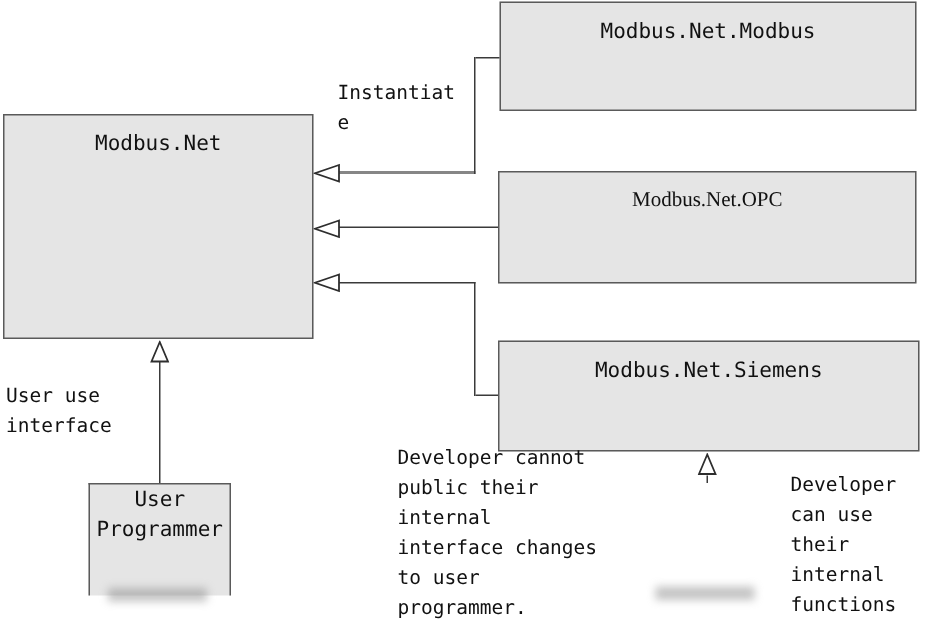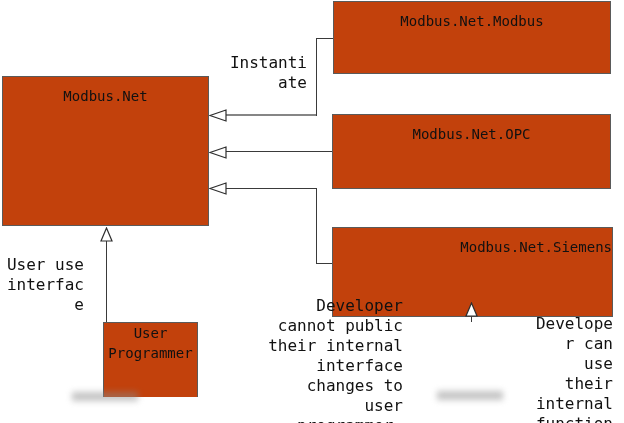--- a/index.html
+++ b/index.html
@@ -6,48 +6,48 @@
   #canvas{
     position:relative;
     width:624px;height:423px;
     background:#ffffff;
     font-family:"DejaVu Sans Mono","Liberation Mono",monospace;
     color:#111111;
     overflow:hidden;
   }
   .node{
     position:absolute;
-    background:#c2410c;
+    background:#e5e5e5;
     border:1px solid #5a5a5a;
     box-sizing:border-box;
     text-align:center;
     font-size:14px;
     line-height:20px;
   }
   .node .title{
     display:block;
     padding-top:9px;
     overflow-wrap:break-word;
     word-wrap:break-word;
   }
-  .node.open-bottom{border-bottom:none;margin-left:44px;}
+  .node.open-bottom{border-bottom:none;}
   .node .wrap-narrow{
     width:70px;margin:0 auto;
     padding-top:9px;
     overflow-wrap:break-word;
     word-wrap:break-word;
   }
   .edge{position:absolute;background:#3a3a3a;}
   .edge.gray{background:#868686;}
   .arrowhead{position:absolute;}
   .label{
     position:absolute;
-    font-size:16px;
+    font-size:13px;
     line-height:20px;
-    text-align:right;
+    text-align:left;
     overflow-wrap:break-word;
     word-wrap:break-word;
     white-space:normal;
   }
   .smudge{
     position:absolute;
     background:#8a8a8a;
     filter:blur(3px);
     opacity:.5;
   }
@@ -58,25 +58,25 @@
 <div id="canvas">
 
   <div class="node" style="left:2px;top:76px;width:207px;height:150px;text-align:center;">
     <span class="title">Modbus.Net</span>
   </div>
 
   <div class="node" style="left:333px;top:1px;width:278px;height:73px;">
     <span class="title">Modbus.Net.Modbus</span>
   </div>
 
-  <div class="node" style="left:332px;top:114px;width:279px;height:75px;">
+  <div class="node" style="left:332px;top:114px;width:279px;height:75px;font-family:Liberation Serif, serif;">
     <span class="title">Modbus.Net.OPC</span>
   </div>
 
-  <div class="node" style="left:332px;top:227px;width:281px;height:90px;text-align:right;">
+  <div class="node" style="left:332px;top:227px;width:281px;height:74px;">
     <span class="title">Modbus.Net.Siemens</span>
   </div>
 
   <div class="node open-bottom" style="left:59px;top:322px;width:95px;height:75px;">
     <span class="wrap-narrow">User Programmer</span>
   </div>
 
 
   <div class="edge gray" style="left:226px;top:114px;width:91px;height:2px;"></div>
   <div class="edge" style="left:316px;top:38px;width:1px;height:78px;"></div>

